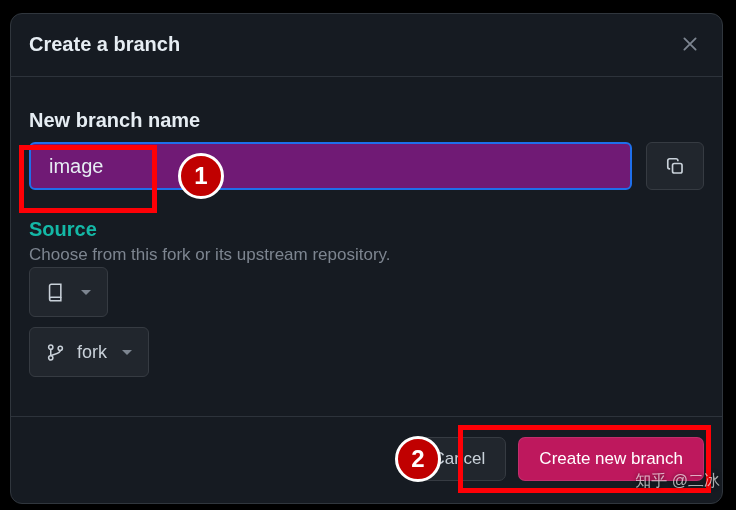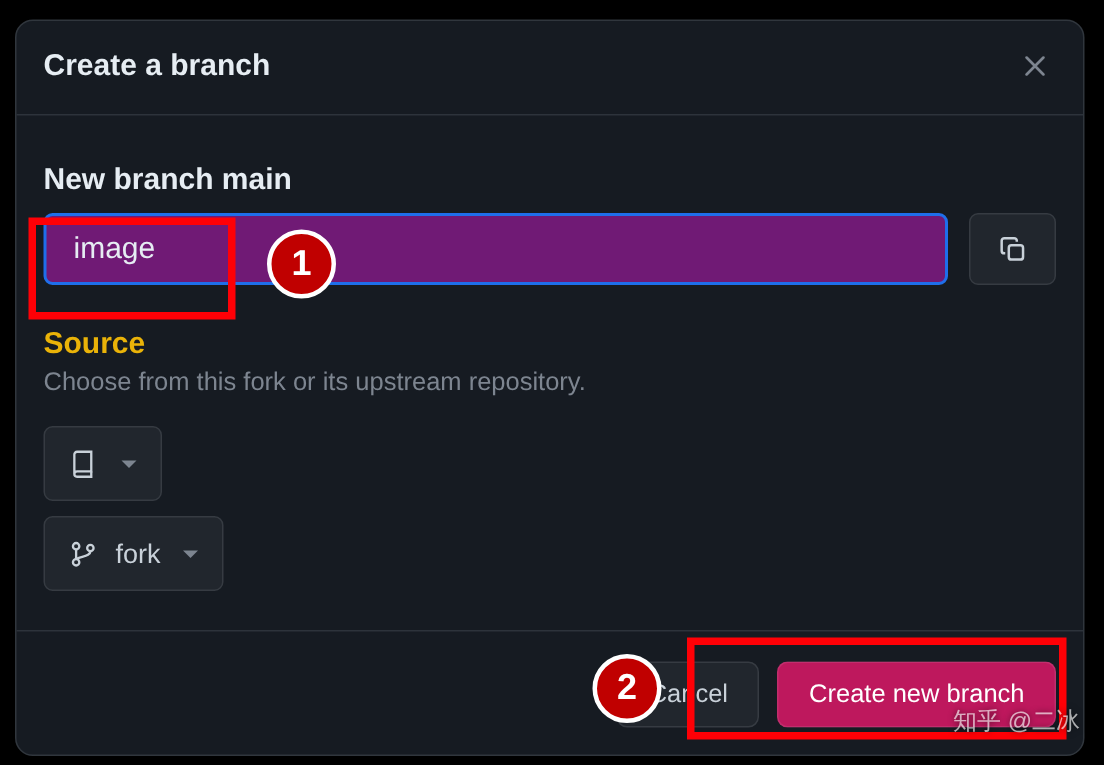--- a/index.html
+++ b/index.html
@@ -85,27 +85,27 @@
       border-radius: 6px;
       cursor: pointer;
       display: flex;
       align-items: center;
       justify-content: center;
       color: #c9d1d9;
     }
     .source-label {
       font-size: 20px;
       font-weight: 600;
-      color: #eab308;
+      color: #14b8a6;
       margin-bottom: 4px;
     }
     .source-help {
       font-size: 17px;
       color: #7d8590;
-      margin-bottom: 19px;
+      margin-bottom: 2px;
     }
     .selector {
       display: inline-flex;
       align-items: center;
       gap: 11px;
       height: 50px;
       background: #21262d;
       border: 1px solid #363b42;
       border-radius: 6px;
       padding: 0 16px;
@@ -191,21 +191,21 @@
   <div class="dialog-header">
     <div class="dialog-title">Create a branch</div>
     <button class="close-btn">
       <svg width="18" height="18" viewBox="0 0 16 16">
           <path stroke="currentColor" stroke-width="1.6" stroke-linecap="round" d="M3 3 L13 13 M13 3 L3 13"></path>
         </svg>
     </button>
   </div>
 
   <div class="dialog-body">
-    <label class="field-label">New branch main</label>
+    <label class="field-label">New branch name</label>
     <div class="input-row">
       <input class="text-input" type="text" value="image" style="">
       <button class="copy-btn">
         <svg width="19" height="19" viewBox="0 0 16 16" fill="none" stroke="currentColor" stroke-width="1.4">
           <rect x="5.5" y="5.5" width="8" height="8" rx="1.5"></rect>
           <path d="M10 3.5 V3 a1.5 1.5 0 0 0 -1.5 -1.5 H3 A1.5 1.5 0 0 0 1.5 3 v5.5 A1.5 1.5 0 0 0 3 10 h0.5"></path>
         </svg>
       </button>
     </div>
 

